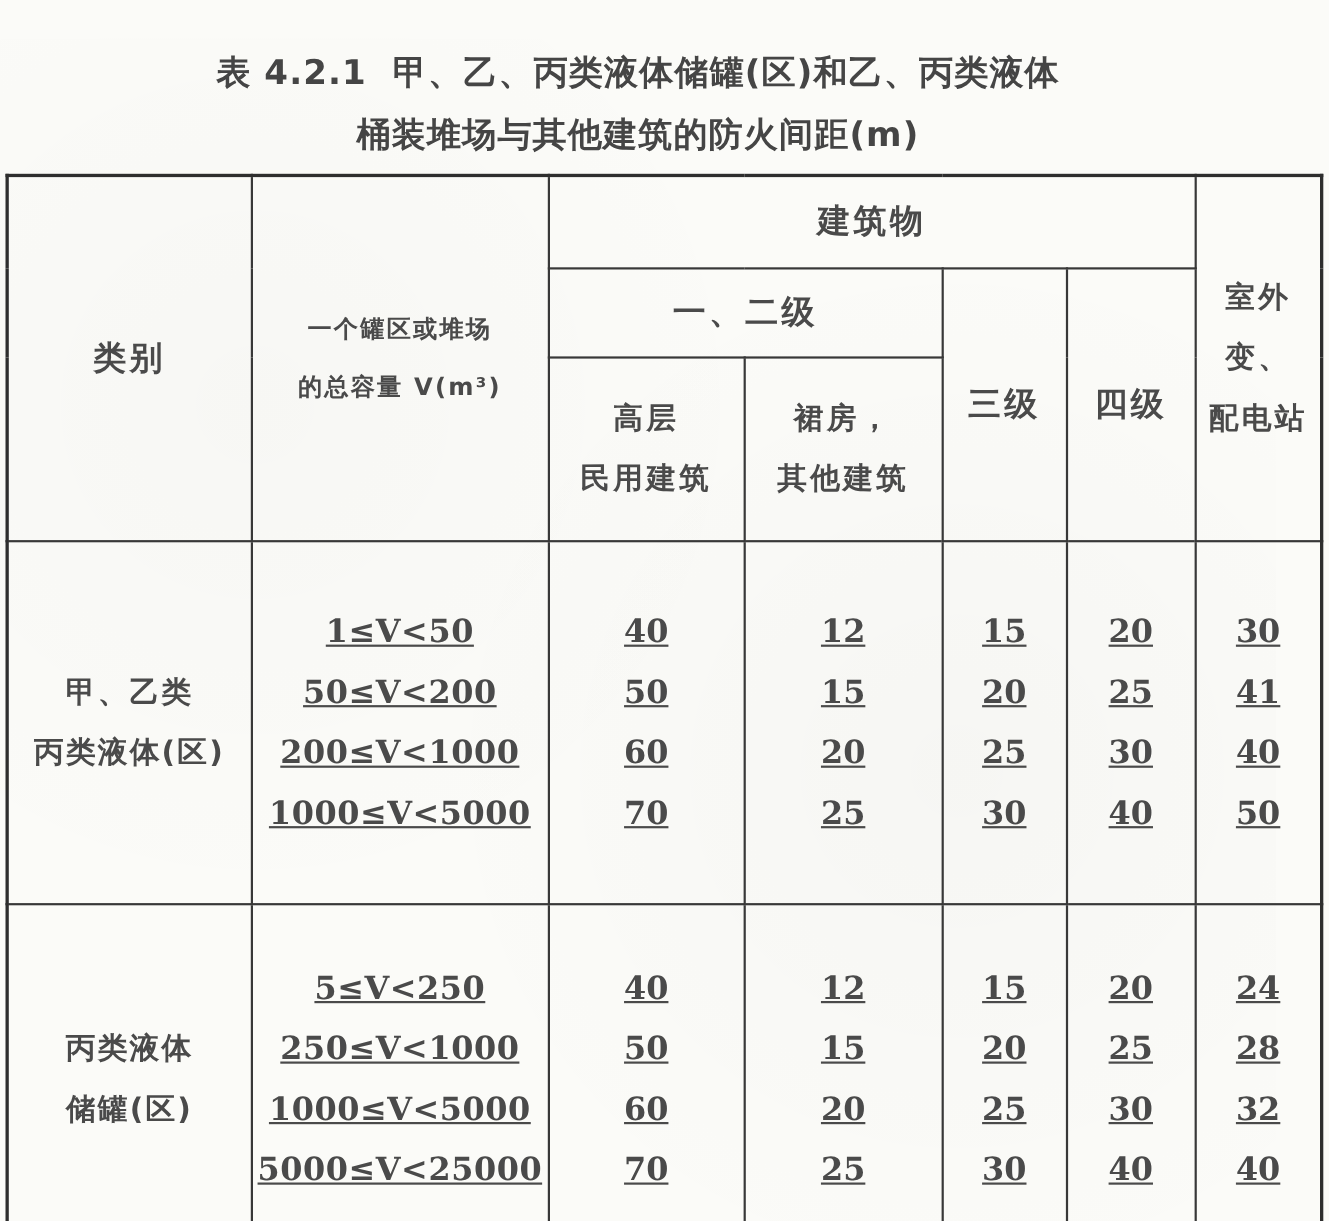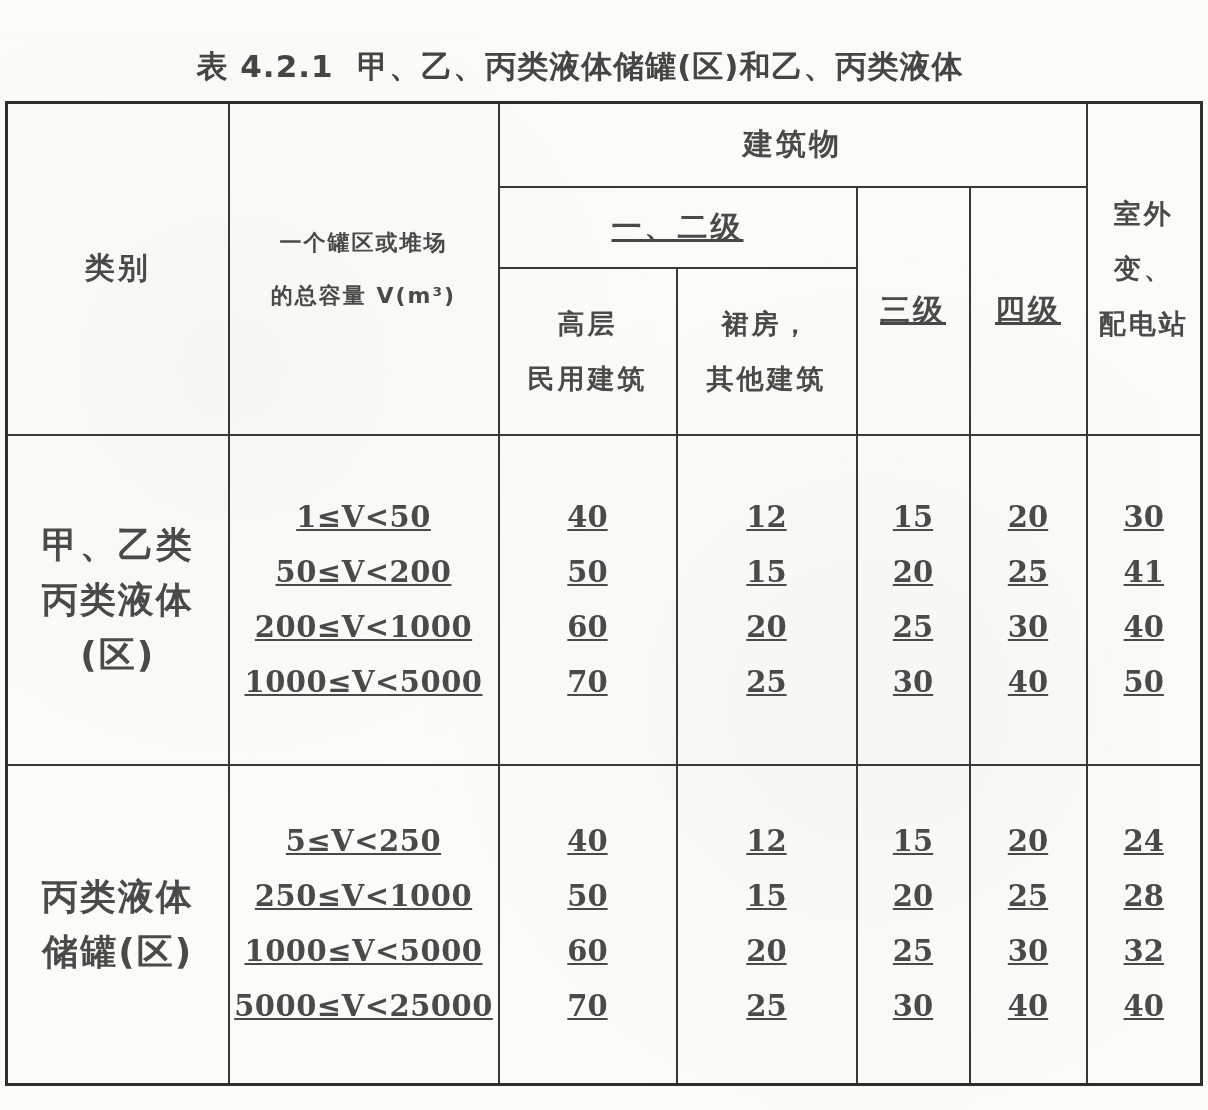--- a/index.html
+++ b/index.html
@@ -49,21 +49,21 @@
   .fire-table th, .fire-table td {
     border: 2px solid #383838;
     text-align: center;
     vertical-align: middle;
     padding: 0;
     font-weight: bold;
     color: #4a4a4a;
   }
   
   tr.hr1 { height: 84px; }
-  tr.hr2 { height: 81px; text-decoration: underline; }
+  tr.hr2 { height: 81px; }
   tr.hr3 { height: 167px; }
   tr.grp1 { height: 330px; }
   tr.grp2 { height: 320px; }
   .cjk {
     font-size: 30px;
     letter-spacing: 3px;
     font-family: "DejaVu Sans", "Liberation Sans", sans-serif;
   }
   .hline {
     line-height: 55px;
@@ -79,33 +79,34 @@
     font-family: "DejaVu Serif", "Liberation Serif", serif;
   }
   .stack4 div {
     line-height: 55px;
     font-size: 29px;
     font-weight: bold;
     text-decoration: underline;
   }
   .stack2 div {
     line-height: 55px;
-    font-size: 36px;
+    font-size: 27px;
     letter-spacing: 2px;
     font-weight: bold;
   }
   .expr { letter-spacing: 0.5px; }
 </style>
 </head>
 <body>
 
 <div class="page">
 
   <div class="title">
     <div class="title-line">表 4.2.1  甲、乙、丙类液体储罐(区)和乙、丙类液体</div>
+    <div class="title-line">桶装堆场与其他建筑的防火间距(m)</div>
   </div>
 
   <table class="fire-table">
     <colgroup>
       <col style="width:222px">
       <col style="width:270px">
       <col style="width:178px">
       <col style="width:180px">
       <col style="width:113px">
       <col style="width:117px">

